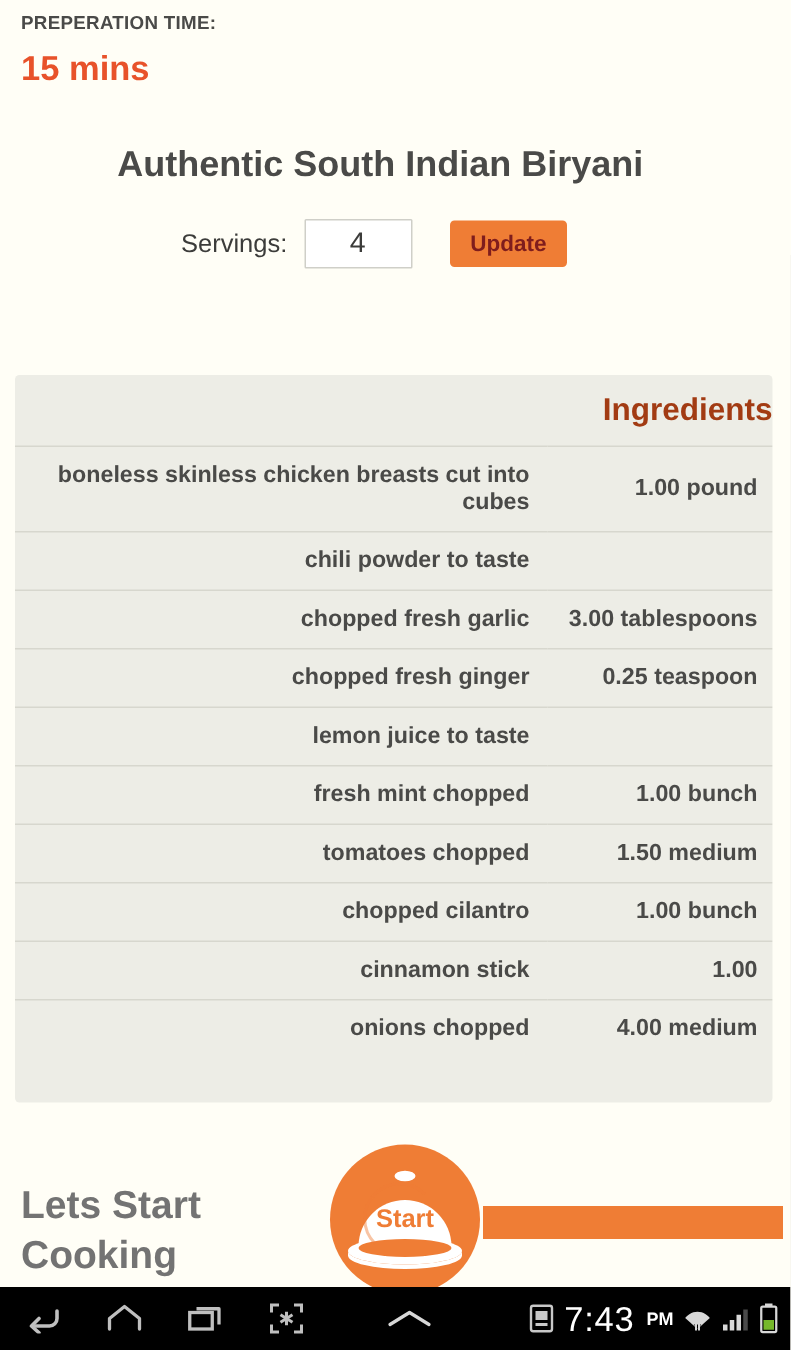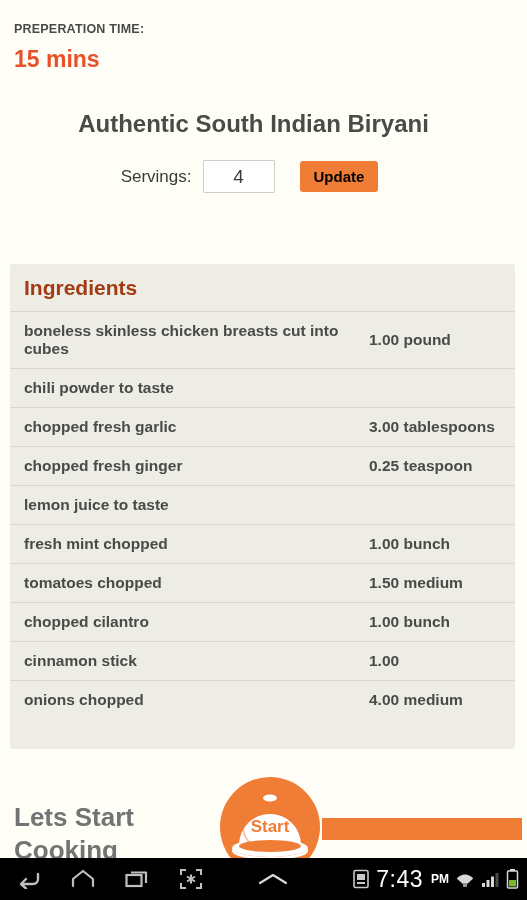--- a/index.html
+++ b/index.html
@@ -12,21 +12,21 @@
 
   body {
     font-family: "Liberation Sans", sans-serif;
     background: #FFFEF6;
     position: relative;
   }
 
   
   #app {
     position: absolute;
-    left: 0; top: 14px;
+    left: 0; top: 0;
     width: 527px;
     height: 858px;
     background: #FFFEF6;
     overflow: hidden;
   }
 
   
   .prep-block {
     padding: 8px 0 0 14px;
   }
@@ -73,21 +73,21 @@
     background: #FFFFFF;
     font-family: "Liberation Sans", sans-serif;
     font-size: 19px;
     color: #3C3C3A;
     text-align: center;
     border-radius: 1px;
     outline: none;
   }
   .btn-orange {
     background: #EF7D35;
-    color: #000000;
+    color: #7f1d1d;
     border: none;
     border-radius: 3px;
     font-family: "Liberation Sans", sans-serif;
     font-size: 15px;
     font-weight: bold;
     padding: 8px 14px;
     cursor: pointer;
     line-height: 1;
   }
   .update-btn { margin-left: 25px; }
@@ -110,20 +110,21 @@
   
   .ingredients-panel {
     position: absolute;
     left: 10px;
     top: 250px;
     width: 505px;
     height: 485px;
     background: #EDEDE6;
     border-radius: 3px;
     overflow: hidden;
+    text-align: right;
   }
   .ingredients-header {
     font-size: 21px;
     font-weight: bold;
     color: #A23B13;
     padding: 12px 0 11px 14px;
   }
   .ing-table {
     width: 100%;
     border-collapse: collapse;

